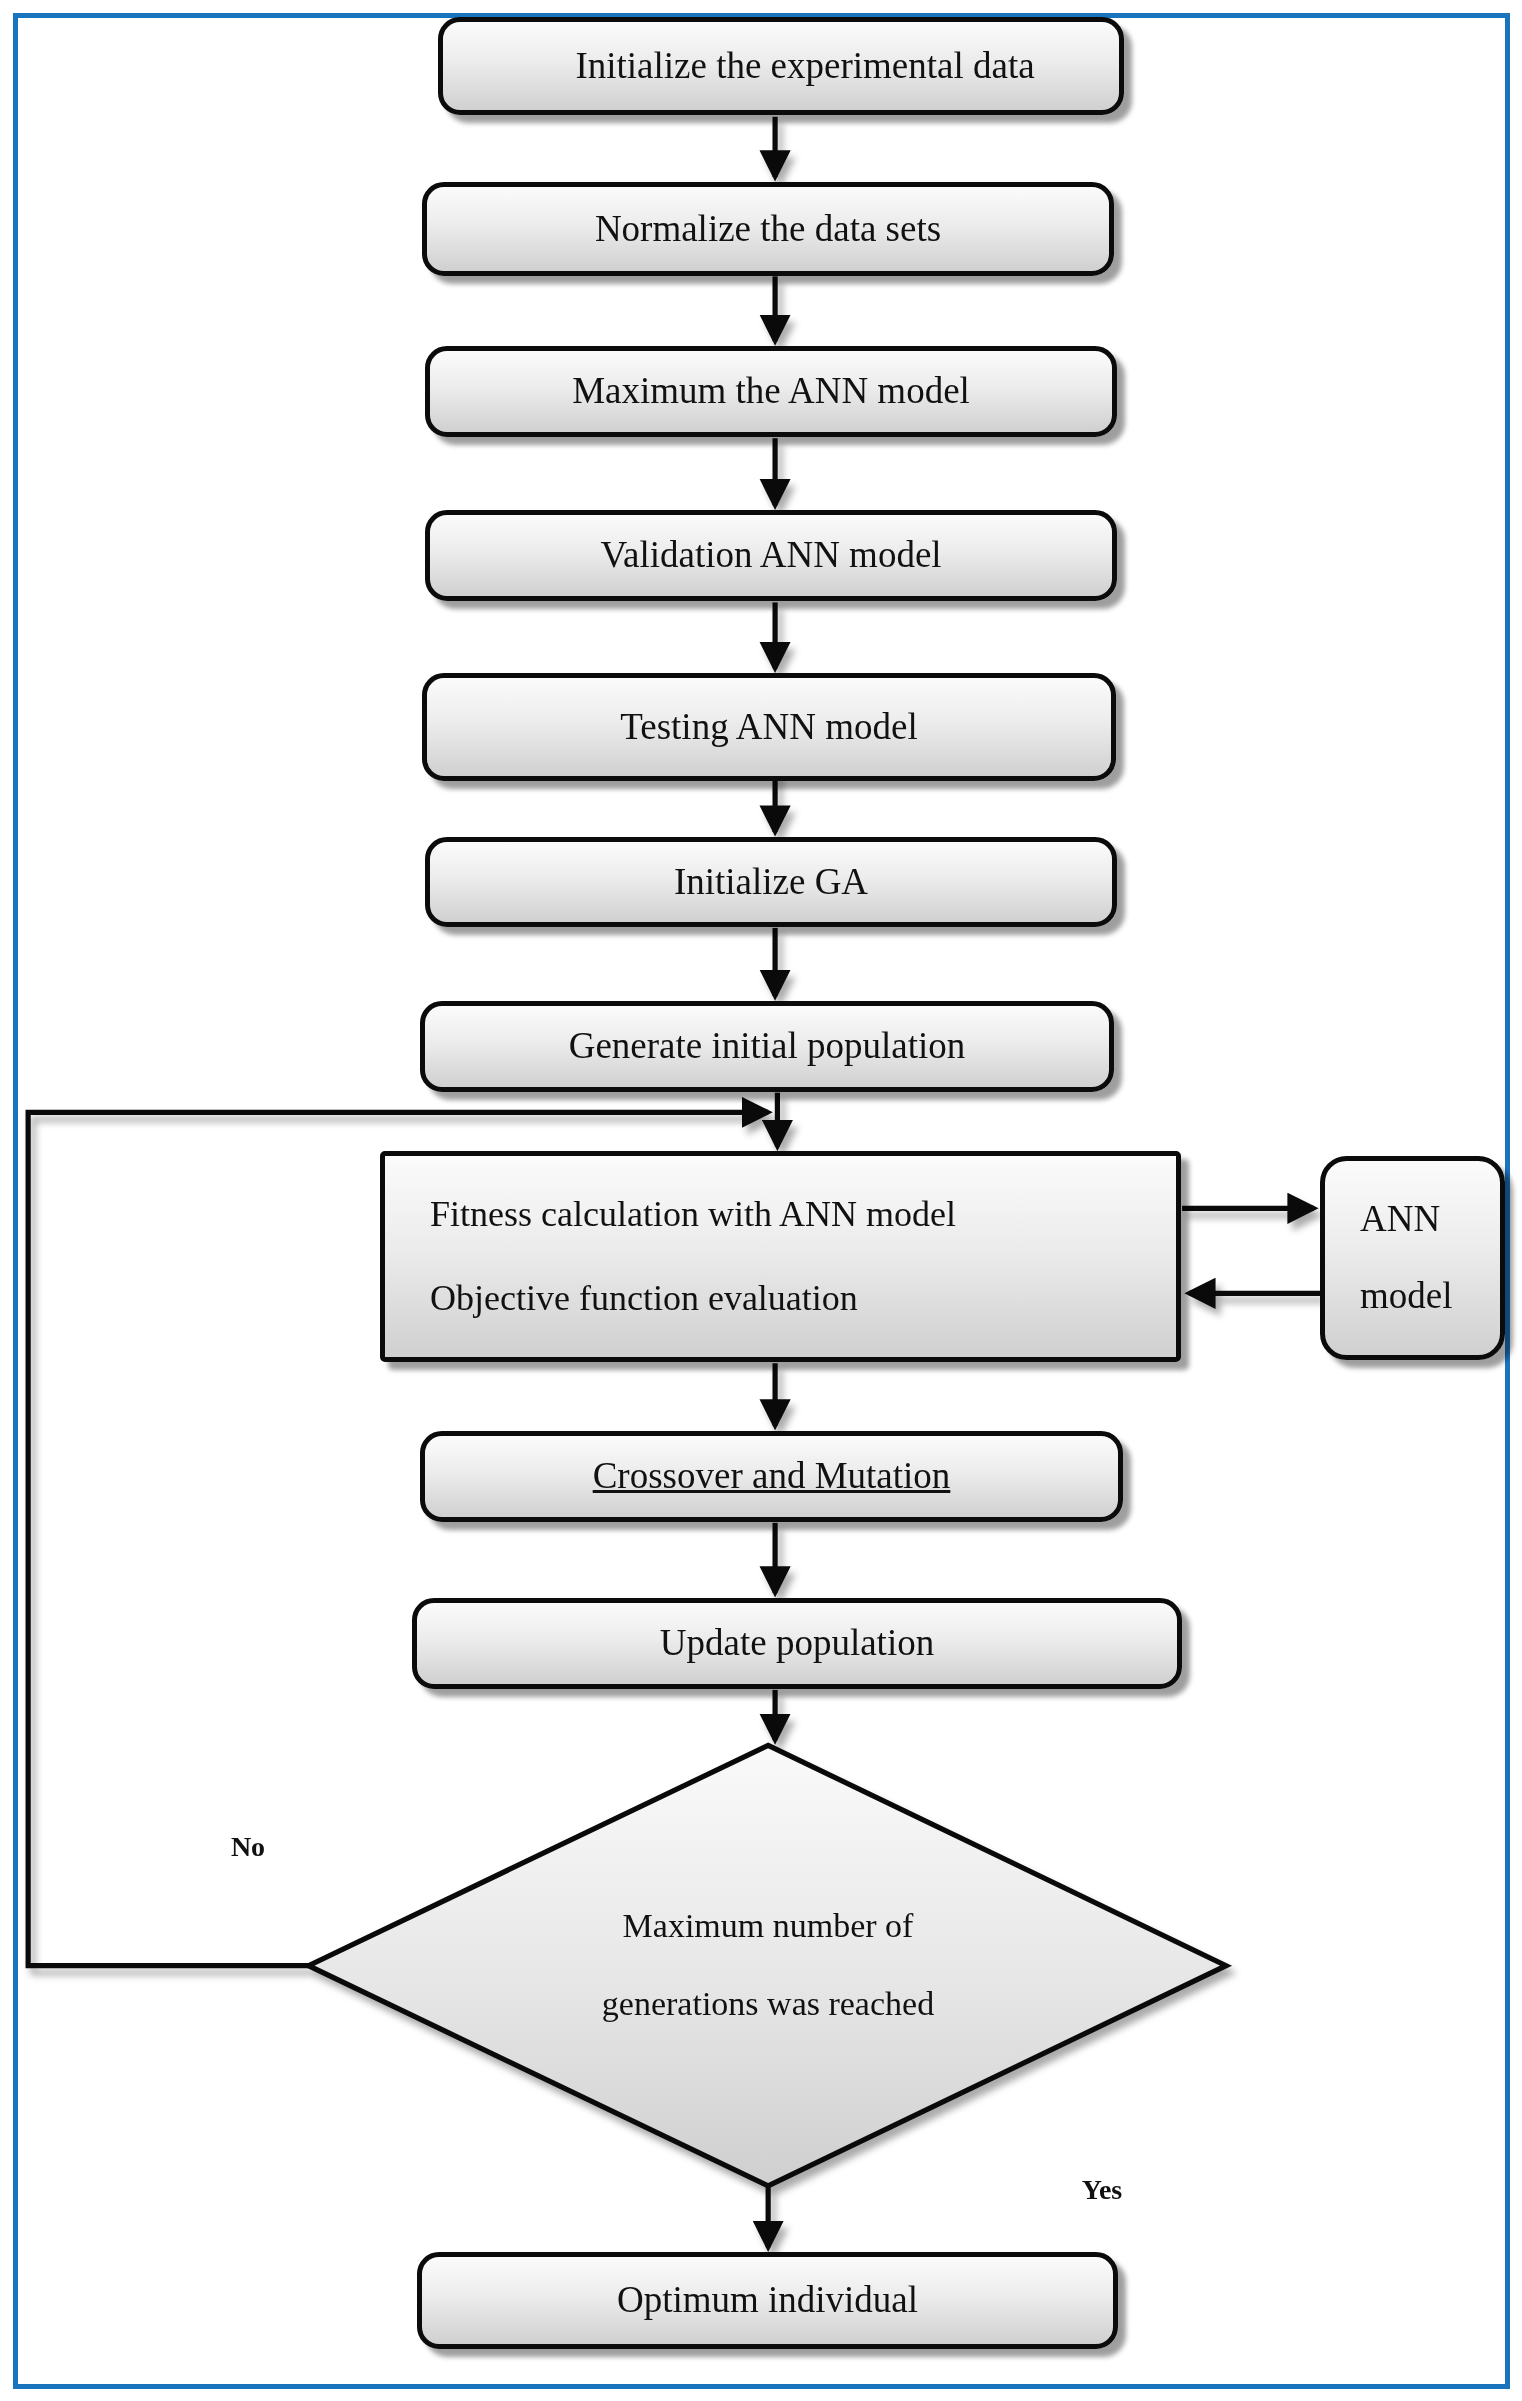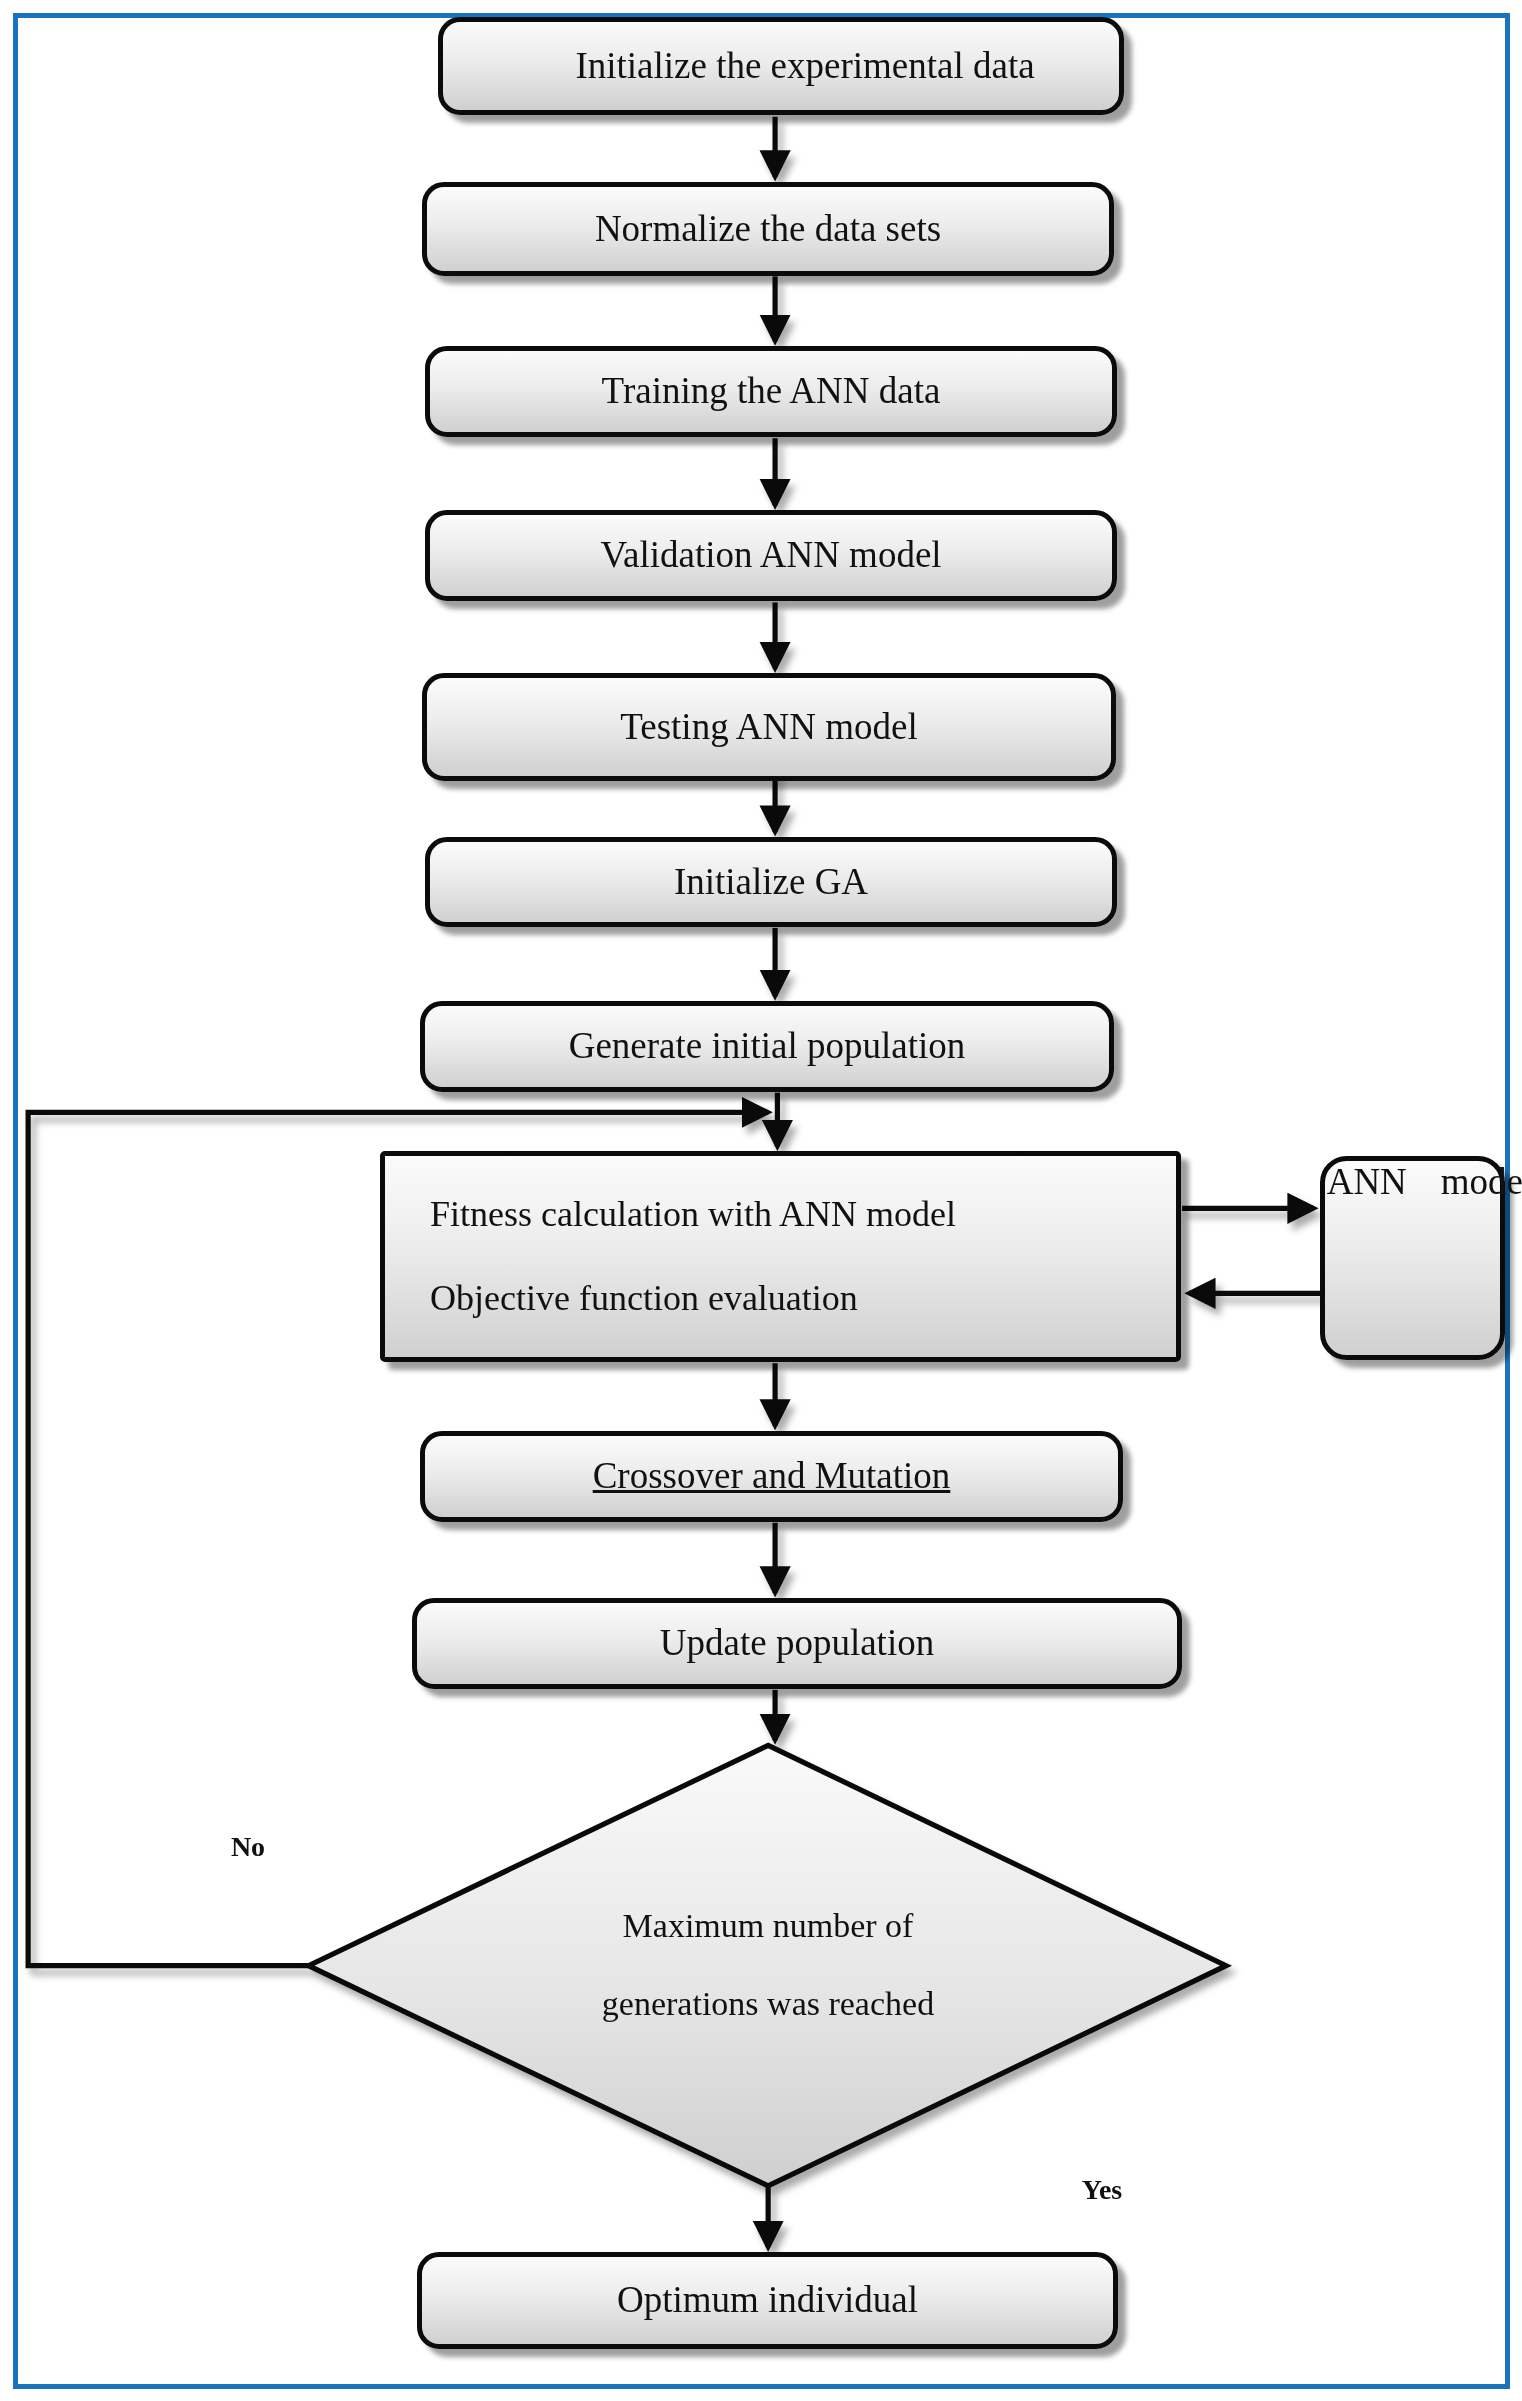--- a/index.html
+++ b/index.html
@@ -31,21 +31,21 @@
     display:flex;align-items:center;justify-content:center;
     font-size:37px;text-align:center;line-height:1.15;
     white-space:nowrap;
   }
   .node-fitness{
     flex-direction:column;align-items:flex-start;justify-content:center;
     gap:42px;padding-left:45px;text-align:left;font-size:36px;
     border-radius:5px;
   }
   .node-ann{
-    align-items:flex-start;justify-content:center;
+    flex-direction:column;align-items:flex-start;justify-content:center;
     gap:34px;padding-left:35px;text-align:left;
     border-radius:26.6px;
   }
   .float-label{
     position:absolute;display:flex;align-items:center;justify-content:center;
     font-size:28px;
     font-weight:bold;
   }
   .diamond-text{
     position:absolute;display:flex;align-items:center;justify-content:center;
@@ -91,21 +91,21 @@
       <line x1="2283" y1="2237" x2="2056" y2="2237" marker-end="url(#arrow)"></line>
     </g>
 
     <polygon points="1328,3019 2120,3400 1328,3781 533,3400" fill="url(#diamondGrad)" stroke="#0a0a0a" stroke-width="9"></polygon>
   </svg>
 
   <div class="node" style="left:438px;top:17.3px;width:686px;height:98px;padding-left:48px;">Initialize the experimental data</div>
 
   <div class="node" style="left:422px;top:182px;width:692px;height:94px;">Normalize the data sets</div>
 
-  <div class="node" style="left:425px;top:346px;width:692px;height:91px;">Training the ANN data</div>
+  <div class="node" style="left:425px;top:346px;width:692px;height:91px;">Maximum the ANN model</div>
 
   <div class="node" style="left:425px;top:510px;width:692px;height:91px;">Validation ANN model</div>
 
   <div class="node" style="left:422px;top:673px;width:694px;height:108px;">Testing ANN model</div>
 
   <div class="node" style="left:425px;top:837px;width:692px;height:90px;">Initialize GA</div>
 
   <div class="node" style="left:420px;top:1001px;width:694px;height:91px;">Generate initial population</div>
 
   <div class="node node-fitness" style="left:380px;top:1151px;width:801px;height:211px;">

